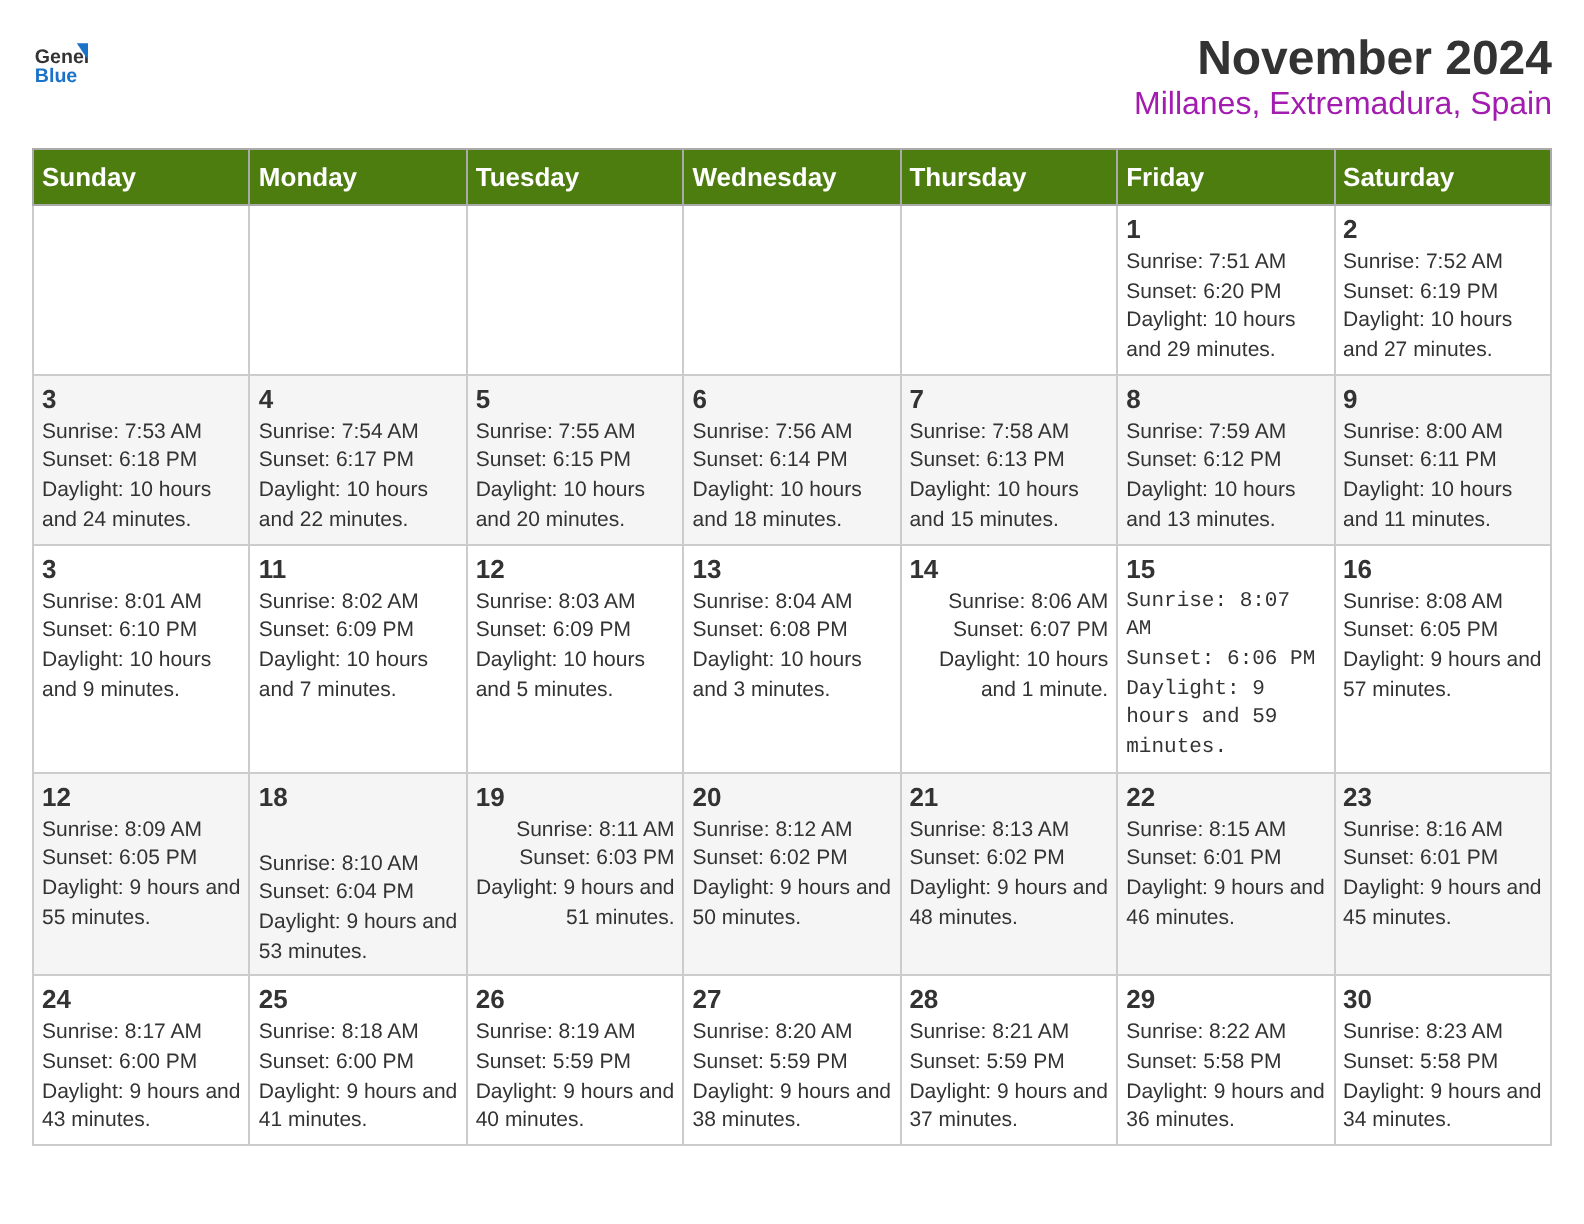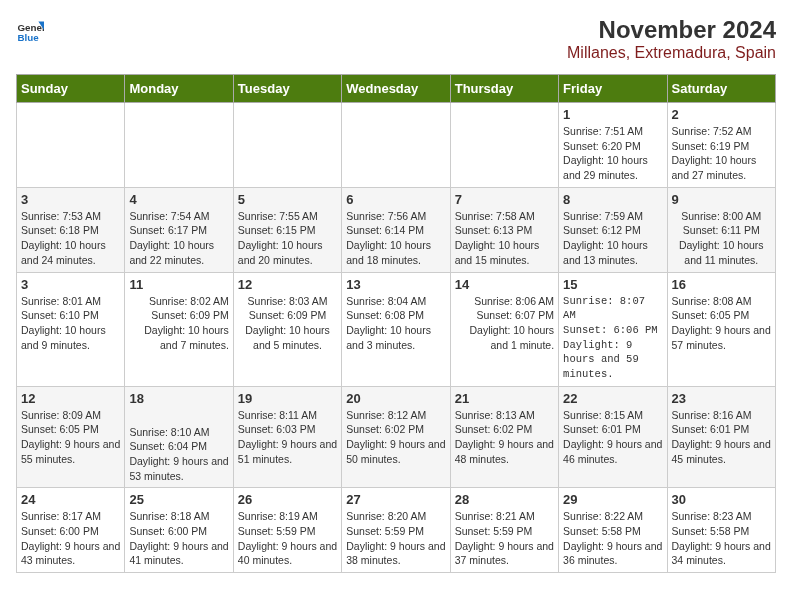--- a/index.html
+++ b/index.html
@@ -28,21 +28,21 @@
     .title-area {
       text-align: right;
     }
     .month-title {
       font-size: 24px;
       font-weight: bold;
       color: #333;
     }
     .location-title {
       font-size: 16px;
-      color: #7f1d1d;
+      color: #a21caf;
     }
     table {
       width: 100%;
       border-collapse: collapse;
       table-layout: fixed;
     }
     thead tr th {
       background-color: #4d7c0f;
       color: #fff;
       font-size: 13px;
@@ -160,41 +160,41 @@
 Daylight: 10 hours and 15 minutes.</div>
         </td>
         <td>
           <span class="day-number">8</span>
           <div class="day-info" style="white-space: pre-line;">Sunrise: 7:59 AM
 Sunset: 6:12 PM
 Daylight: 10 hours and 13 minutes.</div>
         </td>
         <td>
           <span class="day-number">9</span>
-          <div class="day-info" style="white-space: pre-line; text-align: center;">Sunrise: 8:00 AM
+          <div class="day-info" style="white-space: pre-line;">Sunrise: 8:00 AM
 Sunset: 6:11 PM
 Daylight: 10 hours and 11 minutes.</div>
         </td>
       </tr>
       <tr>
         <td>
           <span class="day-number">3</span>
           <div class="day-info" style="white-space: pre-line;">Sunrise: 8:01 AM
 Sunset: 6:10 PM
 Daylight: 10 hours and 9 minutes.</div>
         </td>
         <td>
           <span class="day-number">11</span>
-          <div class="day-info" style="white-space: pre-line; text-align: right;">Sunrise: 8:02 AM
+          <div class="day-info" style="white-space: pre-line;">Sunrise: 8:02 AM
 Sunset: 6:09 PM
 Daylight: 10 hours and 7 minutes.</div>
         </td>
         <td>
           <span class="day-number">12</span>
-          <div class="day-info" style="white-space: pre-line; text-align: center;">Sunrise: 8:03 AM
+          <div class="day-info" style="white-space: pre-line;">Sunrise: 8:03 AM
 Sunset: 6:09 PM
 Daylight: 10 hours and 5 minutes.</div>
         </td>
         <td>
           <span class="day-number">13</span>
           <div class="day-info" style="white-space: pre-line;">Sunrise: 8:04 AM
 Sunset: 6:08 PM
 Daylight: 10 hours and 3 minutes.</div>
         </td>
         <td>
@@ -224,21 +224,21 @@
 Daylight: 9 hours and 55 minutes.</div>
         </td>
         <td>
           <span class="day-number">18</span>
           <div class="day-info" style="white-space: pre-line; margin-top: 19px;">Sunrise: 8:10 AM
 Sunset: 6:04 PM
 Daylight: 9 hours and 53 minutes.</div>
         </td>
         <td>
           <span class="day-number">19</span>
-          <div class="day-info" style="white-space: pre-line;">Sunrise: 8:11 AM
+          <div class="day-info" style="white-space: pre-line; text-align: right;">Sunrise: 8:11 AM
 Sunset: 6:03 PM
 Daylight: 9 hours and 51 minutes.</div>
         </td>
         <td>
           <span class="day-number">20</span>
           <div class="day-info" style="white-space: pre-line;">Sunrise: 8:12 AM
 Sunset: 6:02 PM
 Daylight: 9 hours and 50 minutes.</div>
         </td>
         <td>

